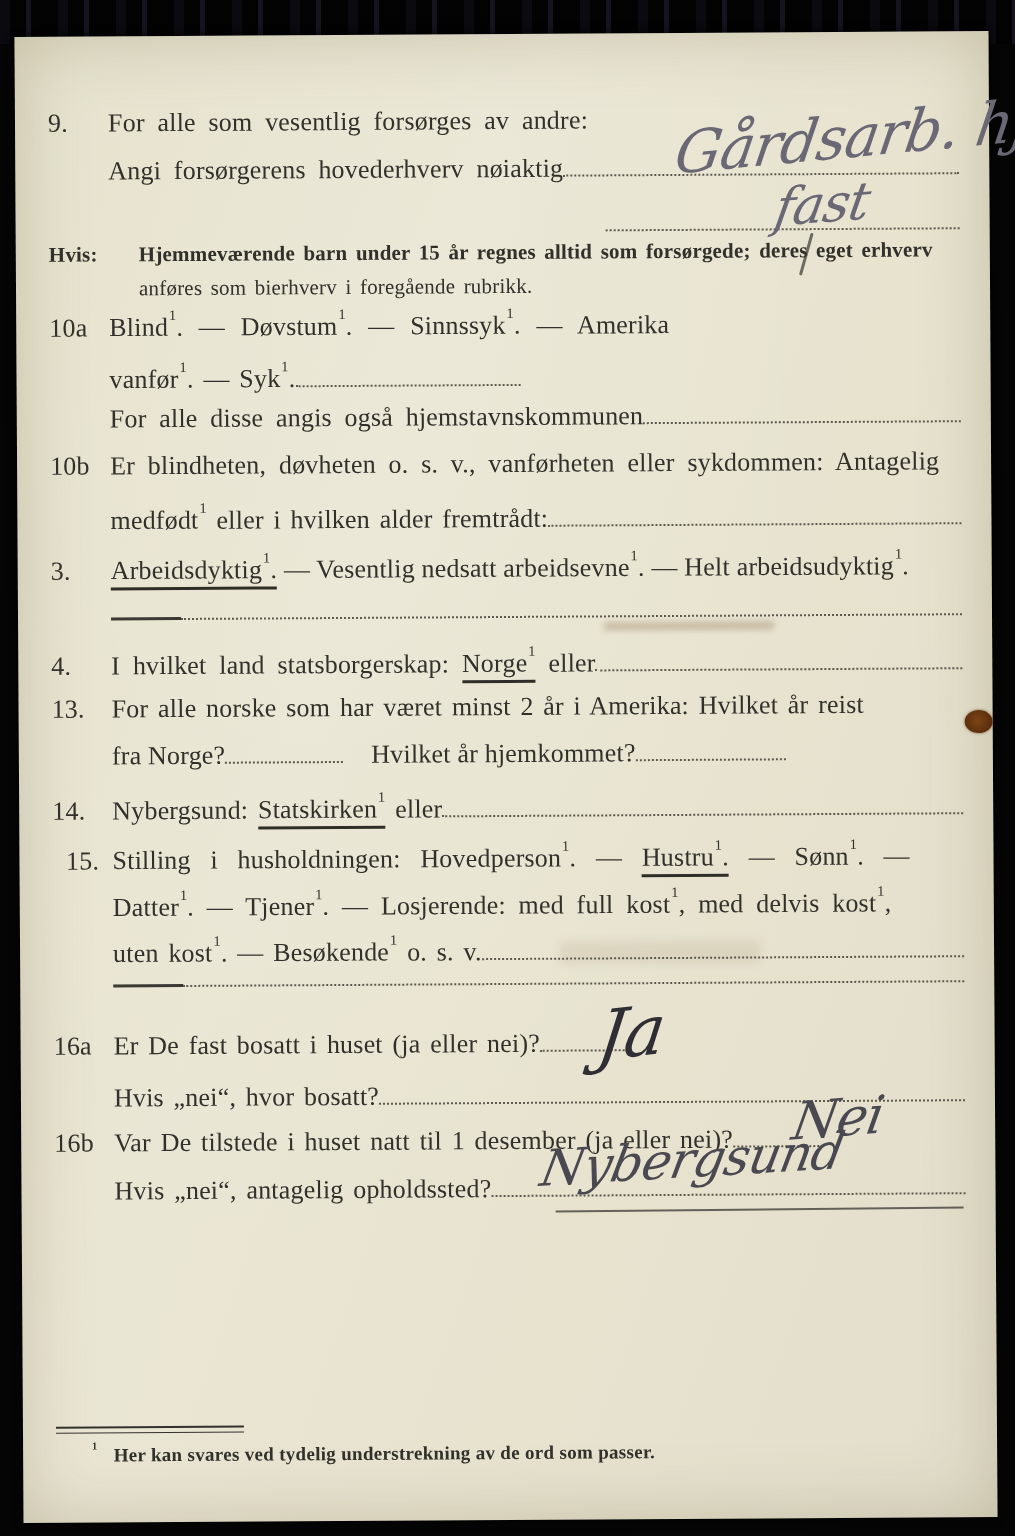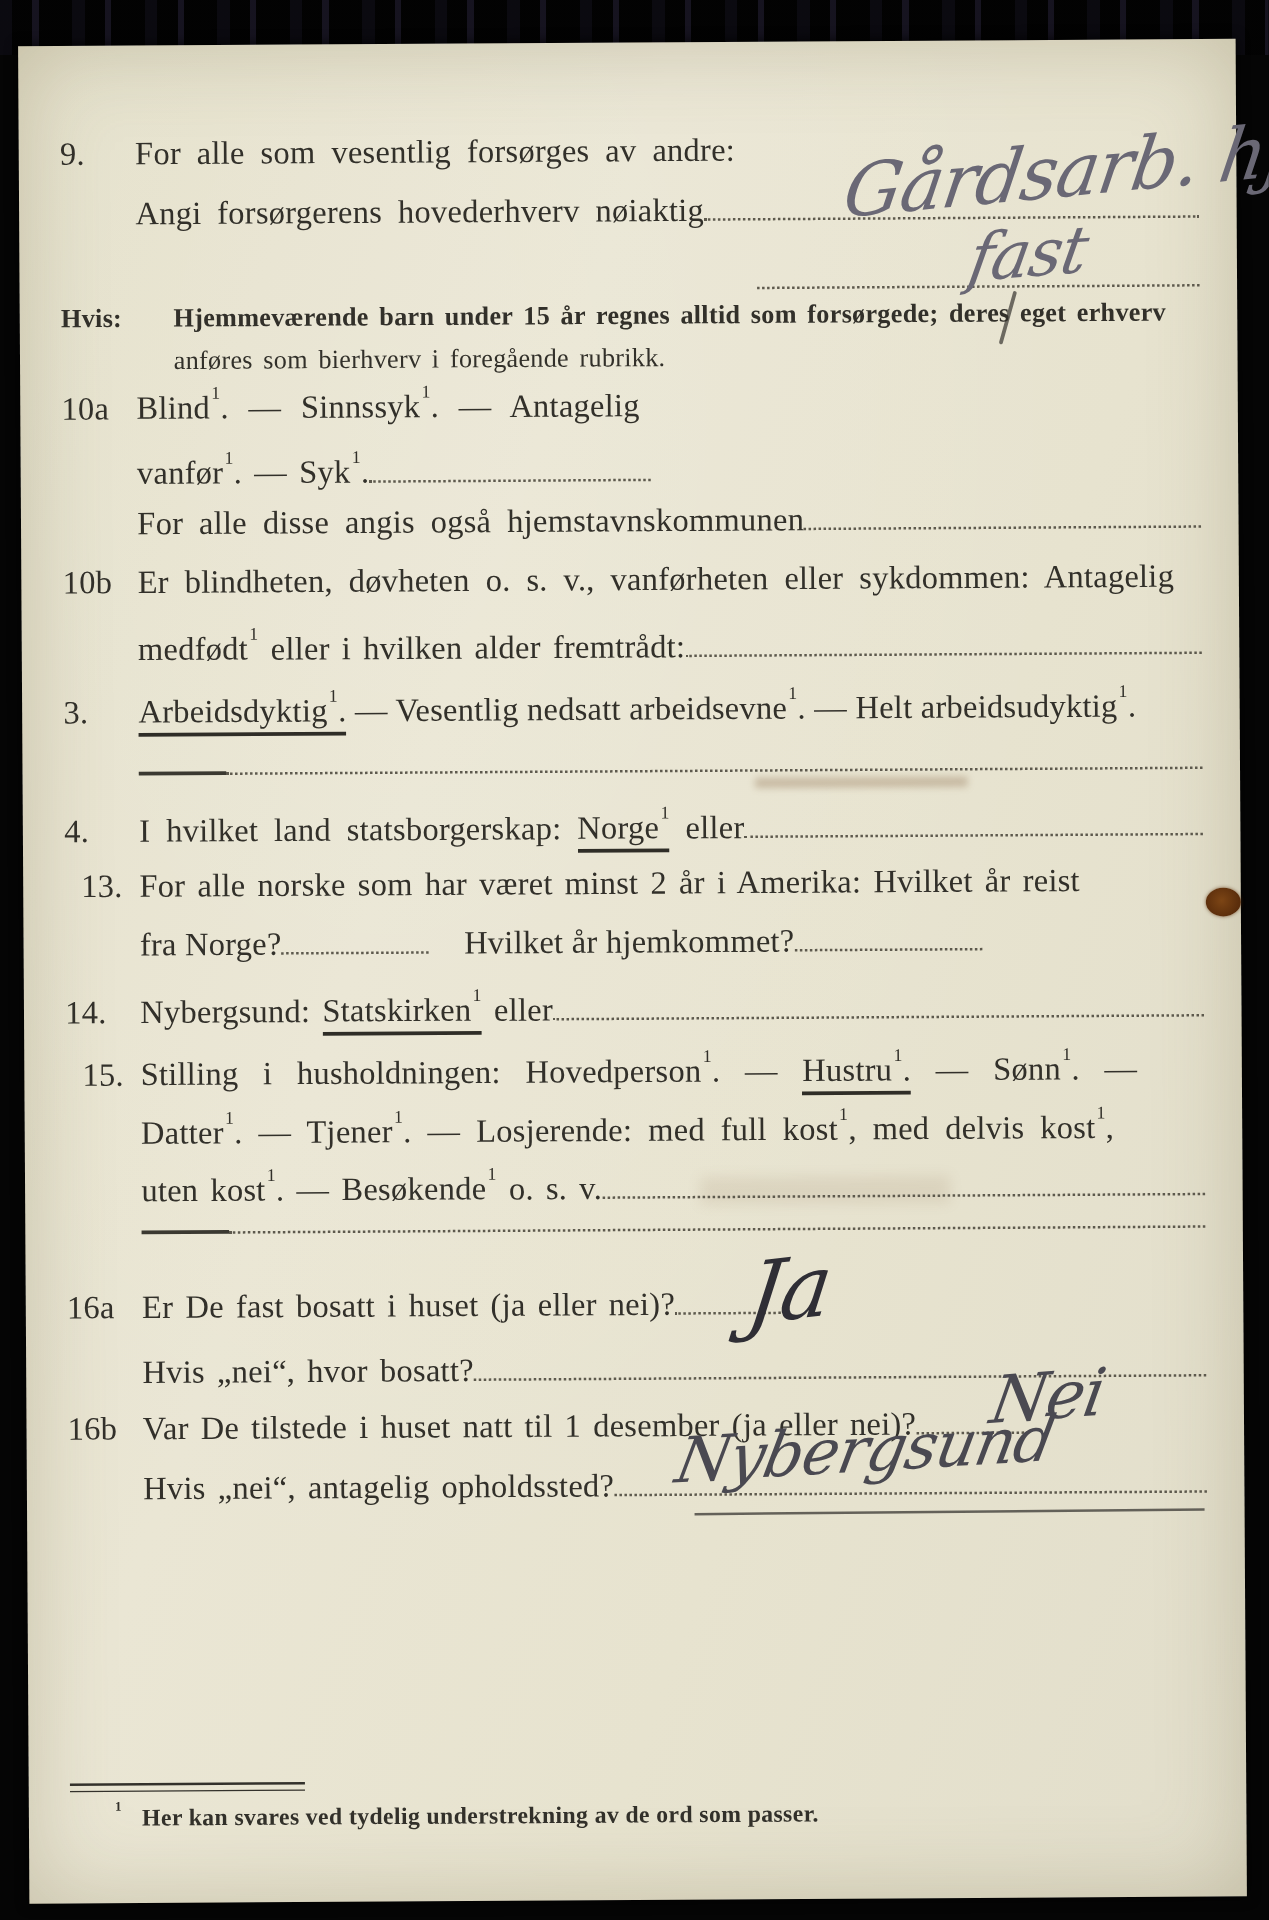--- a/index.html
+++ b/index.html
@@ -100,22 +100,23 @@
       <span class="num" style="width: 90px;">Hvis:</span>
       <span class="t">Hjemmeværende barn under 15 år regnes alltid som forsørgede; deres eget erhverv</span>
     </div>
     <div class="row small w1" style="top: 239px;">
       <span class="num" style="width: 90px;"></span>
       <span class="t">anføres som bierhverv i foregående rubrikk.</span>
     </div>
     <div class="row w3" style="top: 270px;">
       <span class="num" style="width: 60px;">10a</span>
       <span class="t">Blind<sup>1</sup>.</span>
+      <span class="t"> — Døvstum<sup>1</sup>.</span>
       <span class="t"> — Sinnssyk<sup>1</sup>.</span>
-      <span class="t"> — Antagelig</span>
+      <span class="t"> — Amerika</span>
     </div>
     <div class="row w1" style="top: 322px;">
       <span class="num" style="width: 60px;"></span>
       <span class="t">vanfør<sup>1</sup>.</span>
       <span class="t"> — Syk<sup>1</sup>.</span>
       <span class="dots" style="width: 225px;"></span>
     </div>
     <div class="row w2" style="top: 368px;">
       <span class="num" style="width: 60px;"></span>
       <span class="t">For alle disse angis også hjemstavnskommunen</span>
@@ -143,21 +144,21 @@
       <span class="dots fill"></span>
     </div>
     <div class="row w2" style="top: 608px;">
       <span class="num" style="width: 60px;">4.</span>
       <span class="t">I hvilket land statsborgerskap: </span>
       <span class="t uline">Norge<sup>1</sup></span>
       <span class="t"> eller</span>
       <span class="dots fill"></span>
     </div>
     <div class="row w1" style="top: 658px;">
-      <span class="num" style="width: 60px; text-align: center;">13.</span>
+      <span class="num" style="width: 60px;">13.</span>
       <span class="t">For alle norske som har været minst 2 år i Amerika: Hvilket år reist</span>
     </div>
     <div class="row" style="top: 705px;">
       <span class="num" style="width: 60px;"></span>
       <span class="t">fra Norge?</span>
       <span class="dots" style="width: 118px;"></span>
       <span style="display: inline-block; width: 28px;"></span>
       <span class="t">Hvilket år hjemkommet?</span>
       <span class="dots" style="width: 150px;"></span>
     </div>

